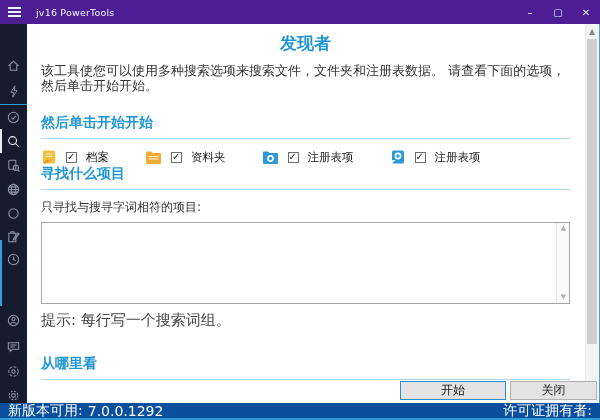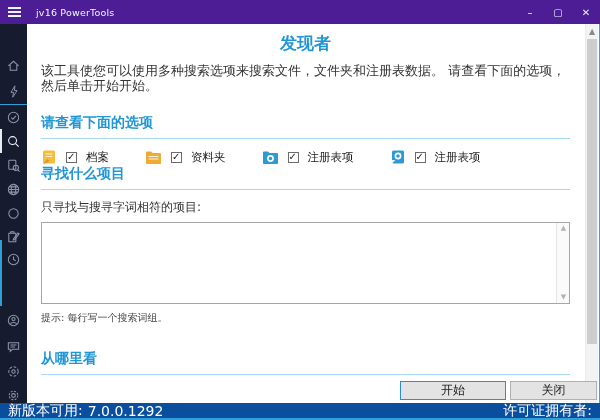--- a/index.html
+++ b/index.html
@@ -47,21 +47,21 @@
   .checkbox { width:11px; height:11px; border:1px solid #6b6b6b; background:#fff; position:relative; }
   .checkbox.checked::after { content:"✓"; position:absolute; left:0px; top:-2px; font-size:10px; color:#1a1a1a; font-weight:bold; }
   .opt-label { font-size:11.5px; color:#222; }
 
   .field-label { font-size:12px; color:#333; margin-top:9px; }
   .terms-box { position:relative; margin-top:6px; height:82px; border:1px solid #a6a6a6; background:#fff; }
   .terms-box textarea { position:absolute; left:0; top:0; width:calc(100% - 14px); height:100%; border:none; resize:none; outline:none; font-family:inherit; font-size:11px; padding:2px 4px; }
   .mini-scroll { position:absolute; right:0; top:0; width:13px; height:100%; background:#fafafa; border-left:1px solid #e4e4e4; }
   .mini-scroll .up, .mini-scroll .down { position:absolute; left:0; width:13px; height:11px; color:#b3b3b3; font-size:7px; text-align:center; line-height:11px; cursor:pointer; }
   .mini-scroll .up { top:0; } .mini-scroll .down { bottom:0; }
-  .hint { font-size:10px; color:#444; margin-top:7px; }
+  .hint { font-size:15px; color:#444; margin-top:7px; }
 
   
   .btn { position:absolute; top:381px; height:19px; background:#e3e3e3; font-size:12px; color:#1a1a1a; display:flex; align-items:center; justify-content:center; cursor:pointer; z-index:5; font-family:inherit; }
   .btn-start { left:400px; width:106px; border:1px solid #2e8fd0; }
   .btn-close { left:510px; width:87px; border:1px solid #b0b0b0; }
 
   
   .main-scroll { position:absolute; right:2px; top:24px; width:13px; height:379px; background:#f3f3f3; border-left:1px solid #ebebeb; z-index:4; }
   .main-scroll .arrow { position:absolute; left:0; width:12px; height:13px; color:#8a8a8a; font-size:8px; text-align:center; line-height:13px; cursor:pointer; }
   .main-scroll .arrow.up { top:1px; }
@@ -168,21 +168,21 @@
           <circle cx="8" cy="8" r="4.6" stroke-dasharray="2.2 1.4"></circle>
           <circle cx="8" cy="8" r="2"></circle>
         </svg>
     </div>
   </div>
 
   <div class="content">
     <div class="page-title">发现者</div>
     <div class="intro">该工具使您可以使用多种搜索选项来搜索文件，文件夹和注册表数据。 请查看下面的选项，然后单击开始开始。</div>
 
-    <div class="section-h sec1">请查看下面的选项</div>
+    <div class="section-h sec1">然后单击开始开始</div>
     <div class="options-row">
       <div class="opt">
         <svg width="16" height="16" viewBox="0 0 16 16">
           <rect x="2" y="1.5" width="12" height="13" rx="1.5" fill="#f3bd3a"></rect>
           <path d="M4.5 5 H11.5 M4.5 7.5 H11.5" stroke="#fff" stroke-width="1" opacity="0.75"></path>
           <path d="M2 14.5 L6.5 10 L8.5 12 L4 14.5 Z" fill="#e0952f"></path>
         </svg>
         <span class="checkbox checked"></span>
         <span class="opt-label">档案</span>
       </div>

